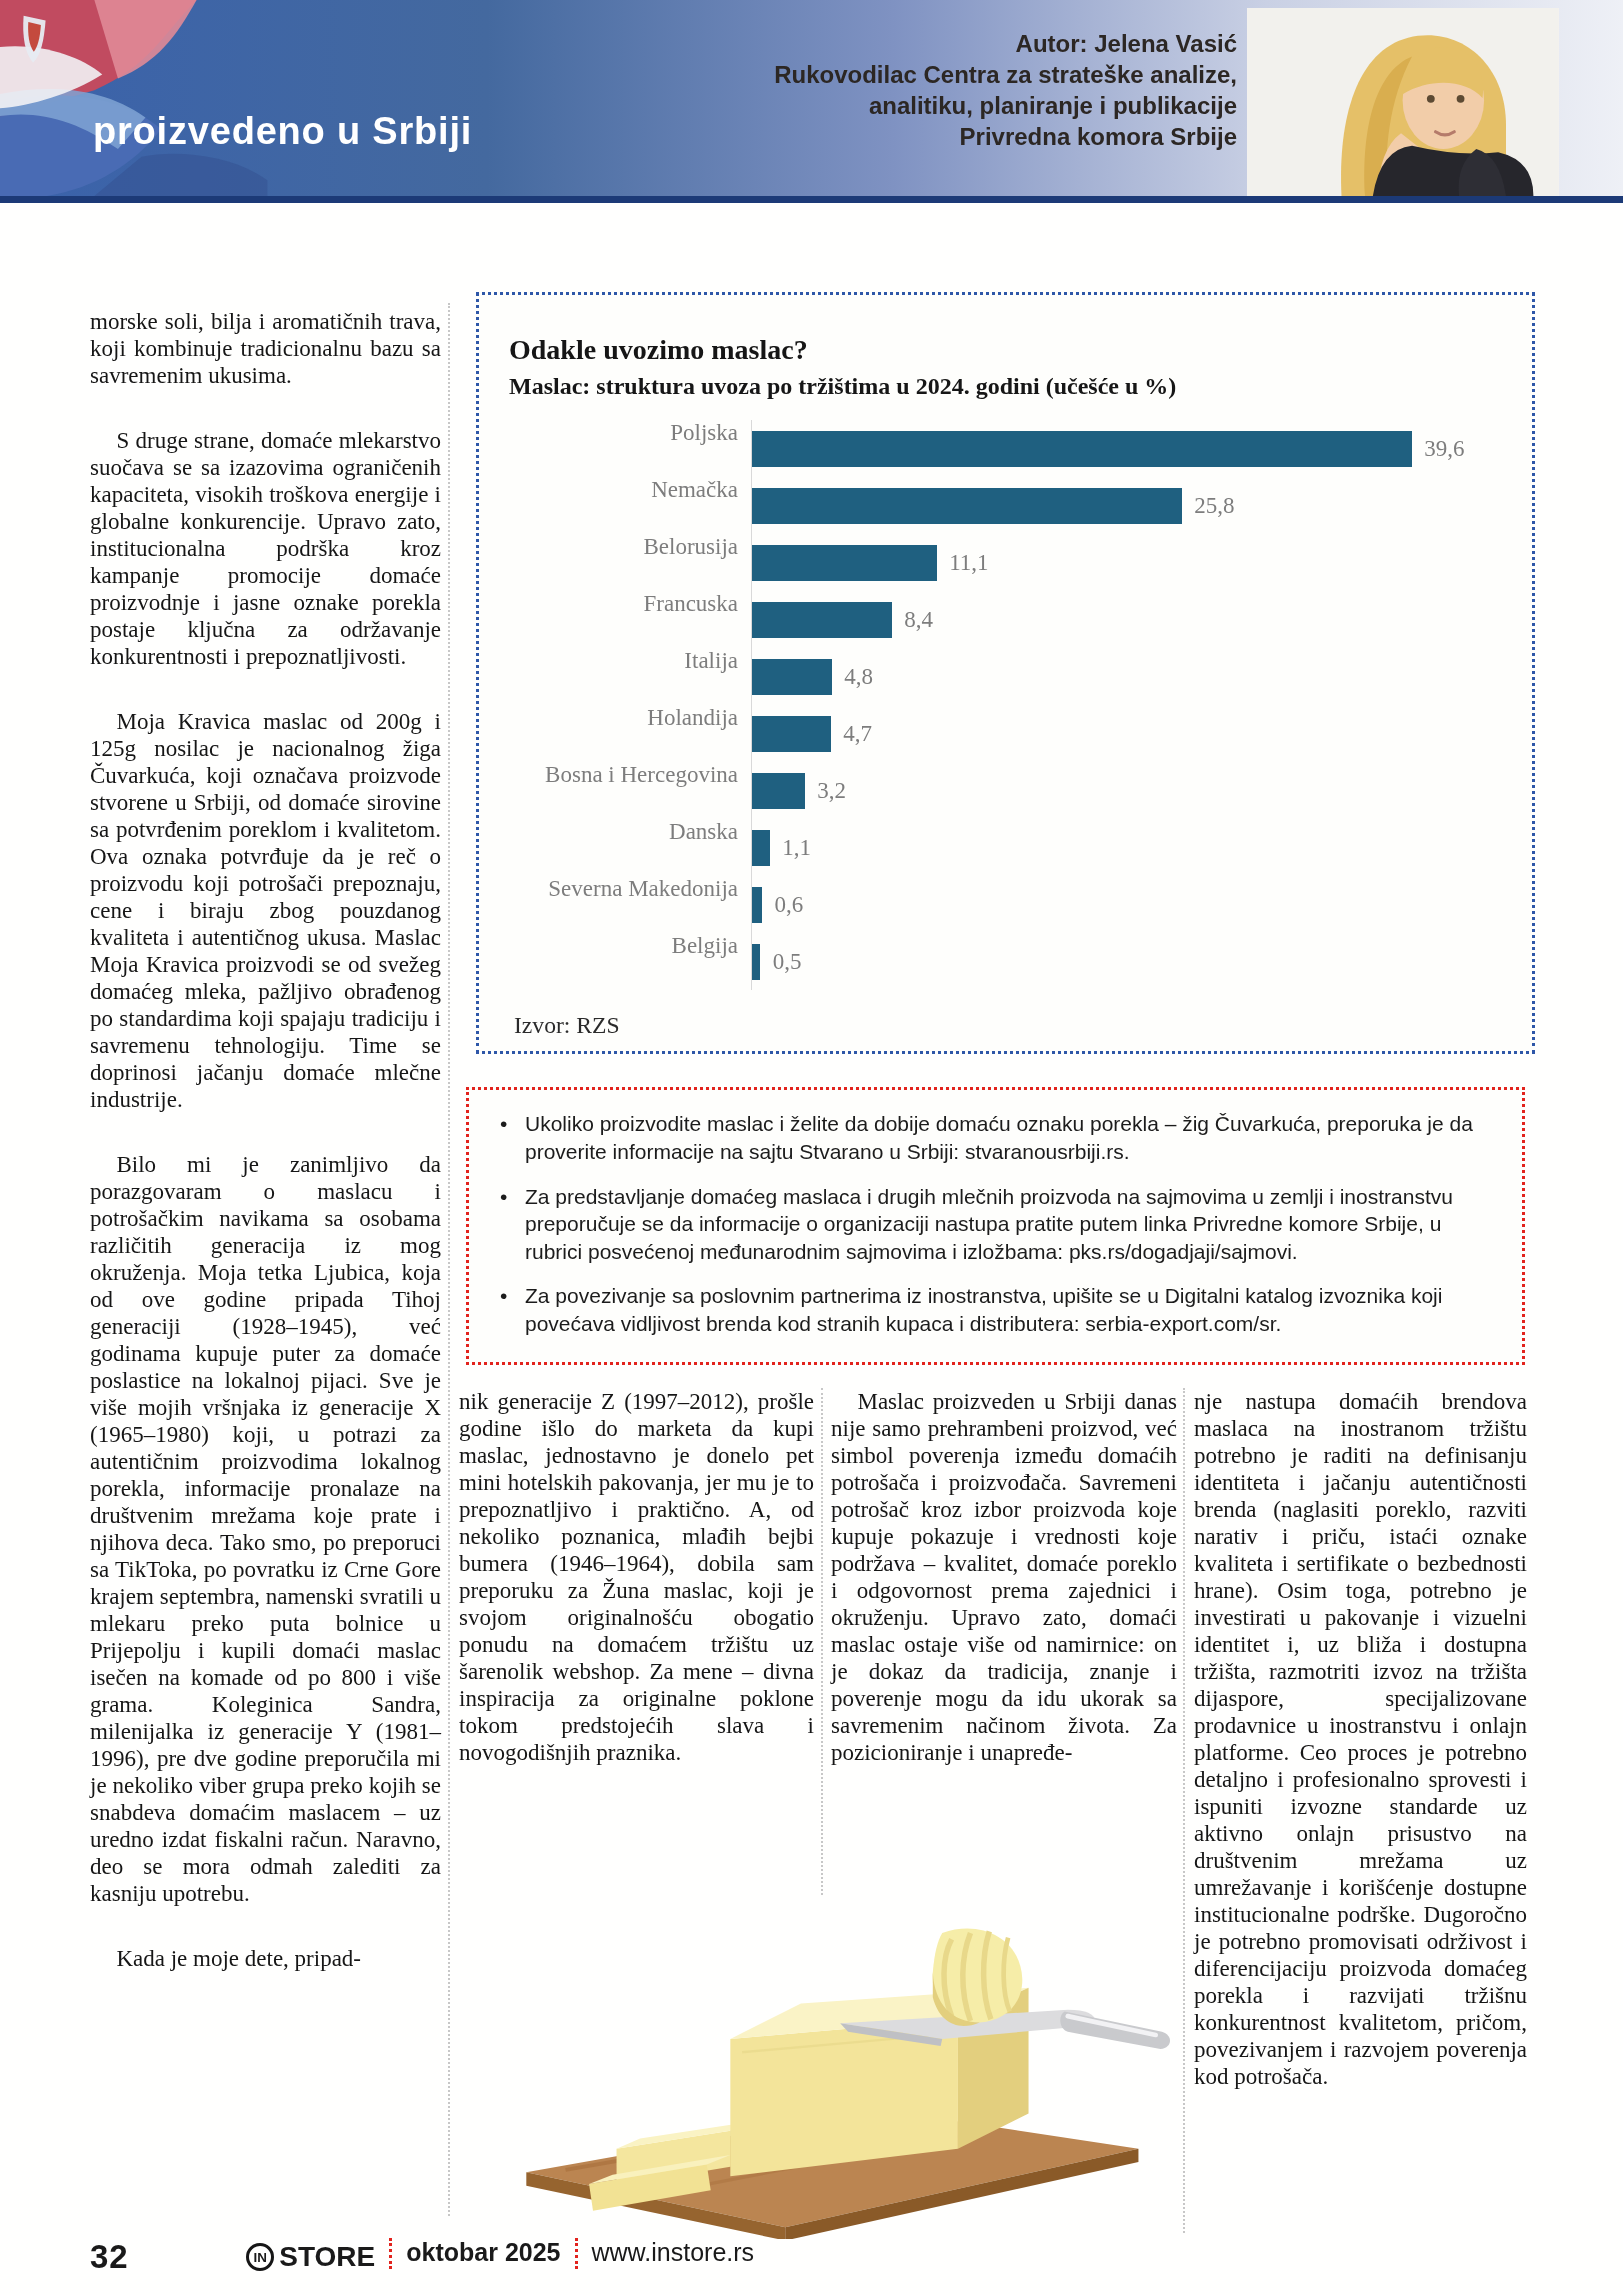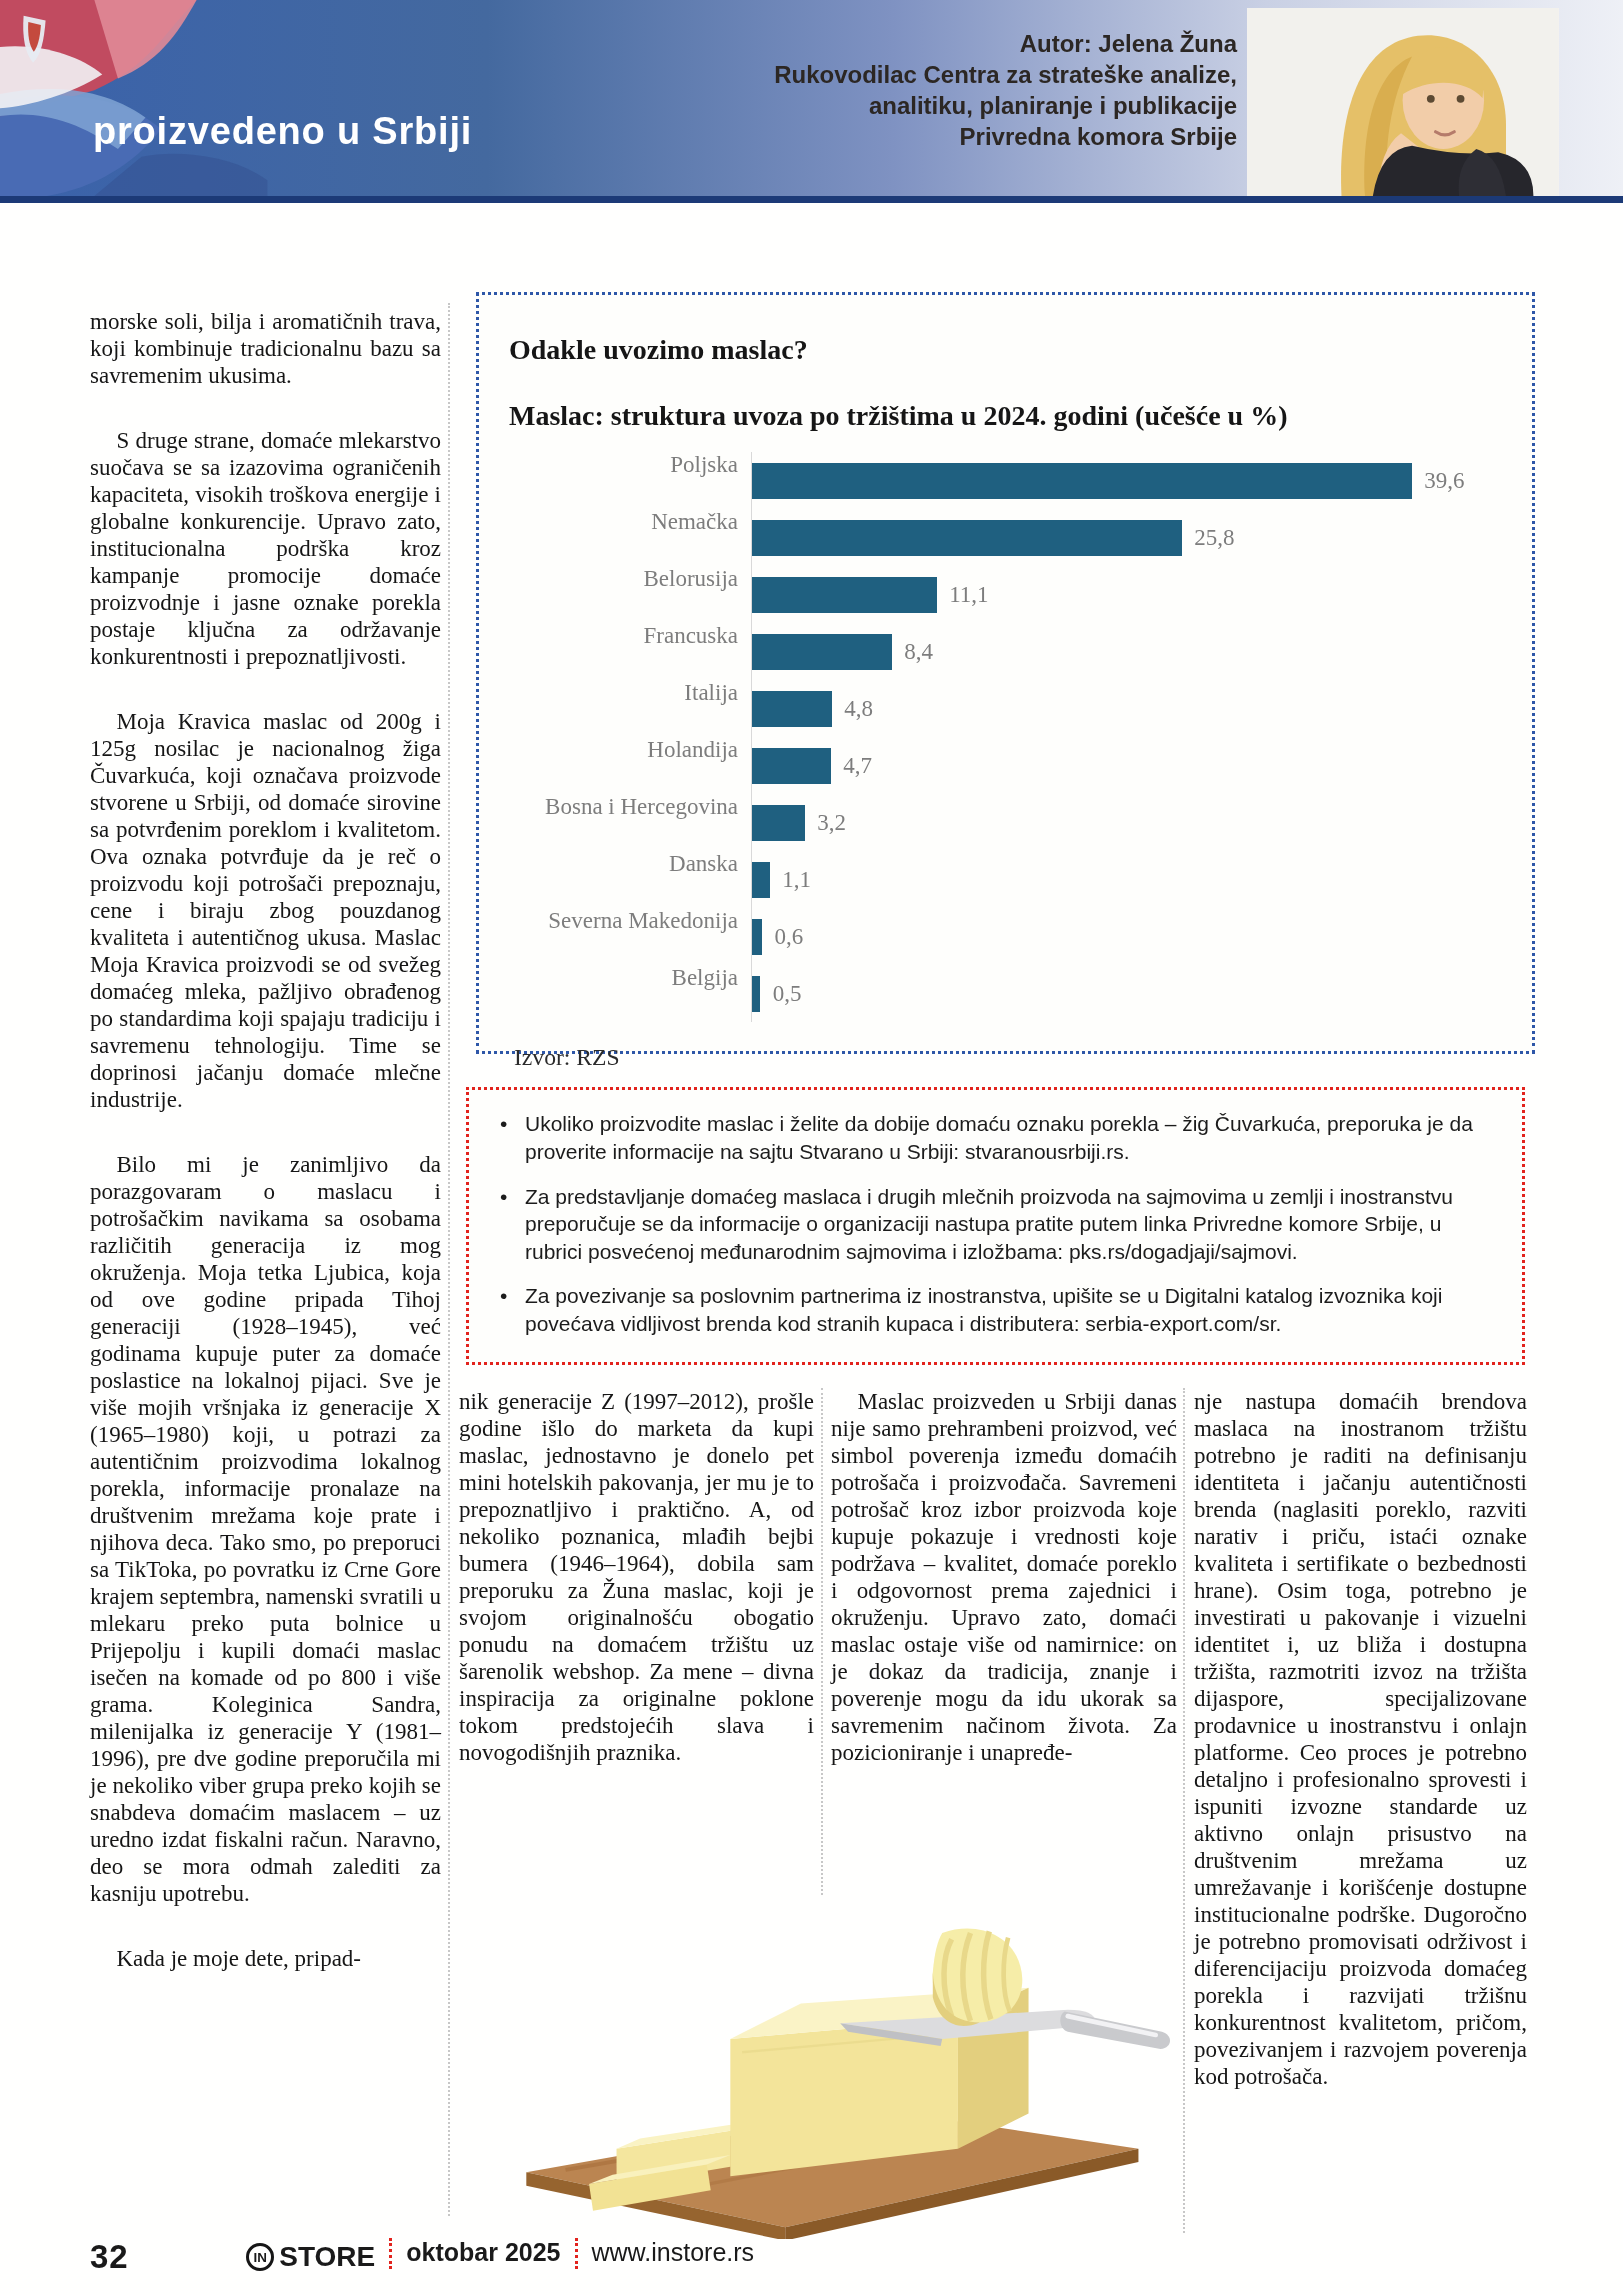--- a/index.html
+++ b/index.html
@@ -30,21 +30,21 @@
 
   .vdivider{position:absolute;width:0;border-left:2.4px dotted #c7c7c7;}
   .div1{left:448px;top:303px;height:1913px;}
   .div2{left:821px;top:1388px;height:507px;}
   .div3{left:1183px;top:1388px;height:845px;}
 
   
   .chart-box{position:absolute;left:476px;top:292px;width:1059px;height:762px;box-sizing:border-box;
              border:3.9px dotted #2e57a8;background:#fefefc;font-family:Liberation Serif, serif;}
   .chart-title{margin:39px 0 0 30px;font-size:28px;font-weight:bold;color:#161616;}
-  .chart-subtitle{margin:34px 0 0 30px;font-size:28px;font-weight:bold;color:#161616;}
+  .chart-subtitle{margin:7px 0 0 30px;font-size:24px;font-weight:bold;color:#161616;}
   .chart-rows{margin-top:20.4px;}
   .crow{display:flex;height:57px;}
   .clabel{width:259px;text-align:right;padding-right:12.6px;font-size:23px;color:#7d7d7d;flex:none;}
   .cbar-area{position:relative;flex:1;height:100%;display:flex;align-items:center;border-left:1.6px solid #d9d9d9;}
   .cbar{height:36px;background:#1f6080;flex:none;}
   .cval{margin-left:12.6px;font-size:23px;color:#7d7d7d;}
   .chart-source{margin:22px 0 0 35px;font-size:23.6px;color:#2b2b2b;}
 
   
   .rec-box{position:absolute;left:466px;top:1087px;width:1059px;height:278px;box-sizing:border-box;
@@ -80,21 +80,21 @@
       <path d="M120,0 L250,0 C225,45 200,80 150,100 Z" fill="#e08a97" opacity="0.9"></path>
       <path d="M0,130 C70,115 150,118 205,165 C170,210 120,240 60,250 L0,250 Z" fill="#4a6cb4" opacity="0.95"></path>
       <path d="M0,120 C60,108 130,110 185,150 L150,190 C100,155 50,140 0,148 Z" fill="#7fa3d4" opacity="0.85"></path>
       <path d="M0,60 C50,55 100,70 130,95 C90,120 40,135 0,138 Z" fill="#f2f2f5" opacity="0.9"></path>
       <path d="M30,20 l28,6 c-2,26 -6,44 -16,54 c-10,-12 -14,-32 -12,-60 Z" fill="#e7ebf2" opacity="0.95"></path>
       <path d="M36,28 l16,4 c-1,16 -4,28 -9,34 c-6,-8 -8,-22 -7,-38 Z" fill="#c0392b" opacity="0.9"></path>
       <path d="M180,200 C230,190 300,200 340,230 L340,250 L120,250 Z" fill="#33508f" opacity="0.5"></path>
     </svg>
     <div class="section-title">proizvedeno u Srbiji</div>
     <div class="author-block">
-      <div>Autor: Jelena Žuna</div>
+      <div>Autor: Jelena Vasić</div>
       <div>
           <div>Rukovodilac Centra za strateške analize,</div>
           <div>analitiku, planiranje i publikacije</div>
           <div>Privredna komora Srbije</div>
         </div>
     </div>
     <div class="author-photo">
       <svg viewBox="0 0 397 240" width="312" height="188">
         <rect width="397" height="240" fill="#f2f1ed"></rect>
         <path d="M120,240 C115,140 140,55 205,38 C270,22 330,70 330,150 L330,240 Z" fill="#e5c068"></path>

